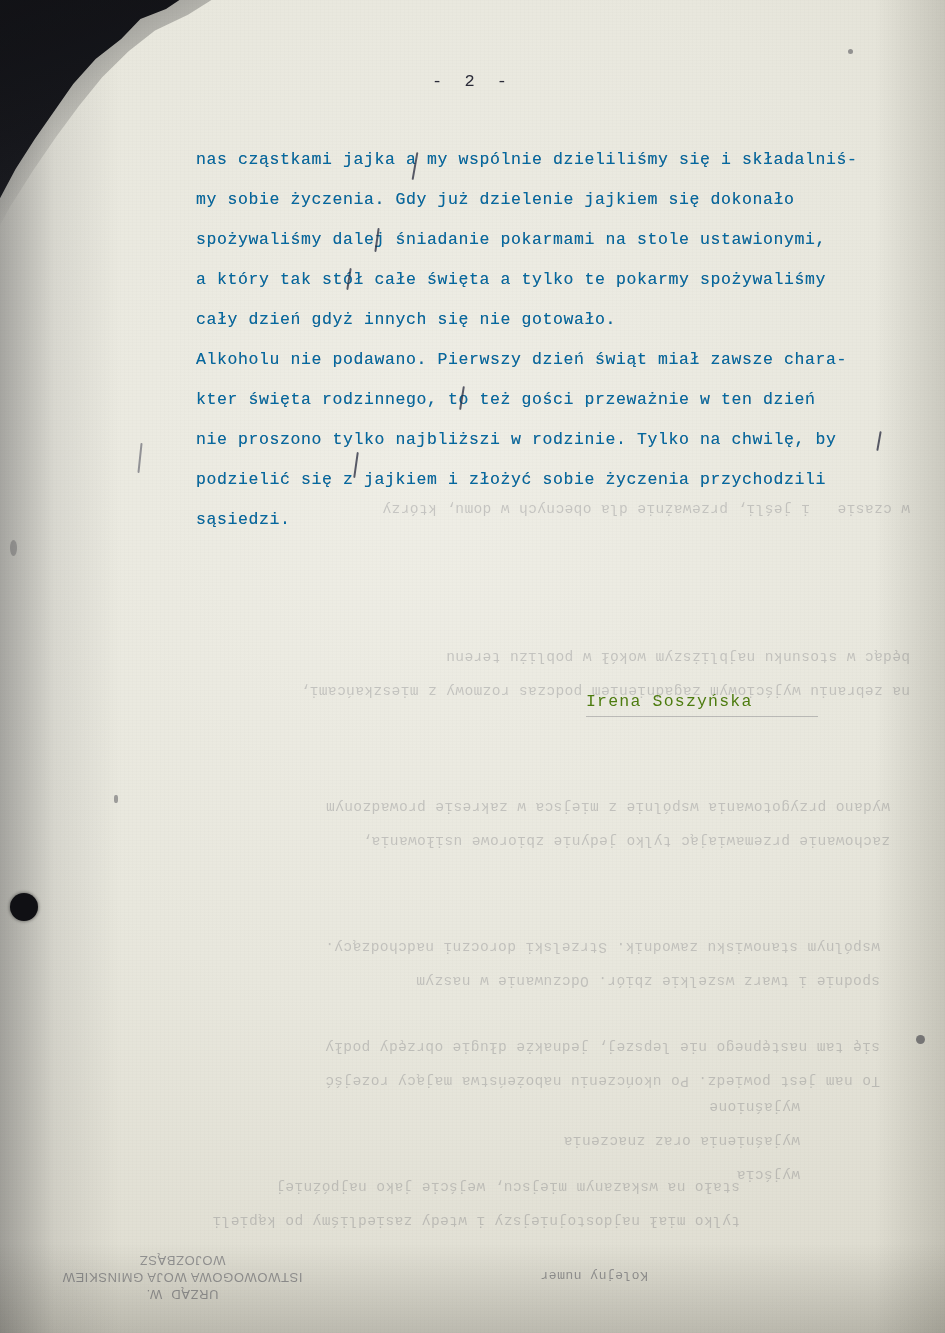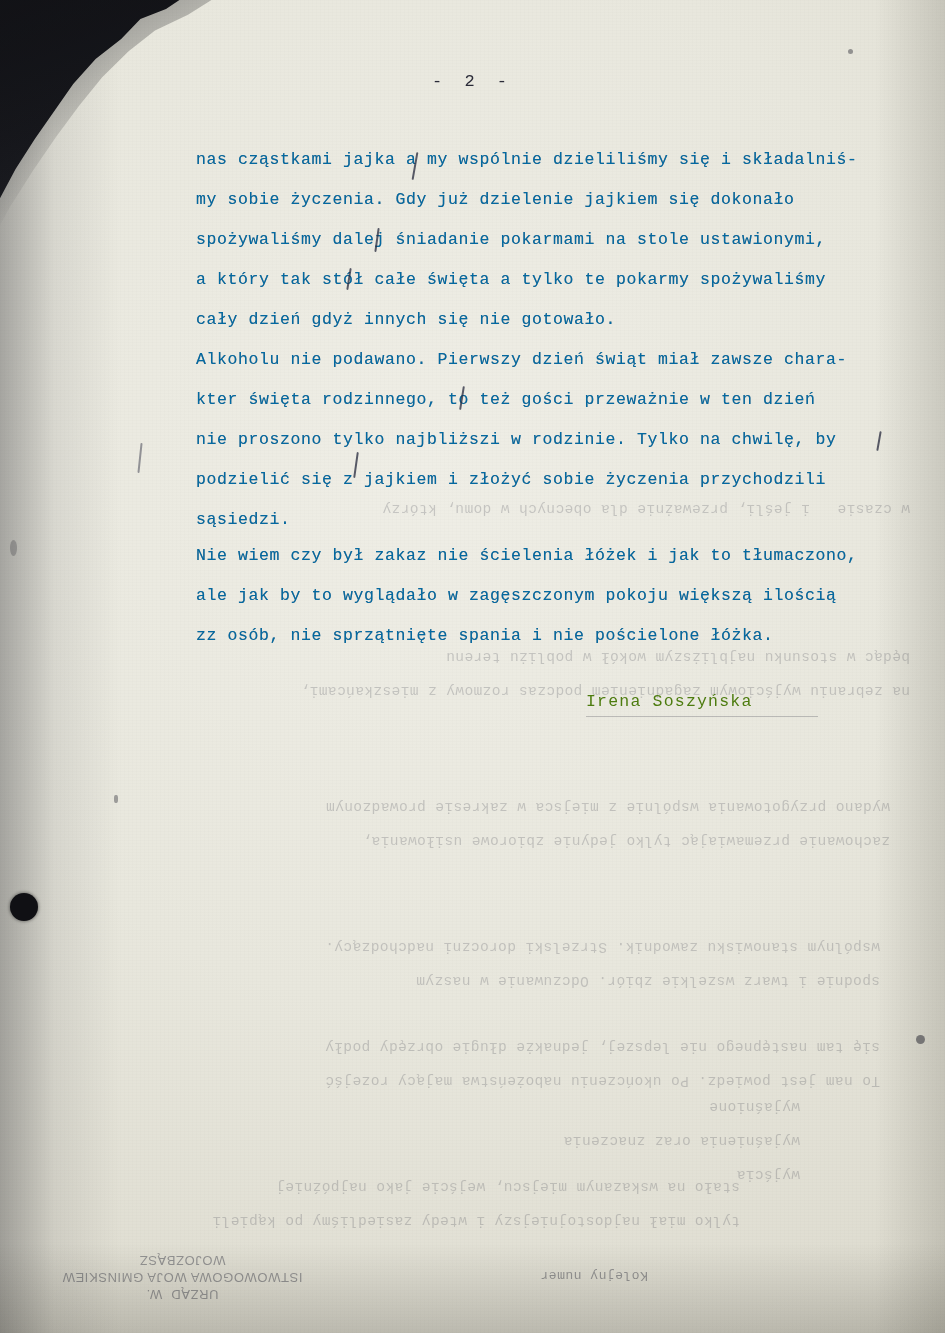--- a/index.html
+++ b/index.html
@@ -241,23 +241,20 @@
   <div class="typed para1">nas cząstkami jajka a my wspólnie dzieliliśmy się i składalniś-
 my sobie życzenia. Gdy już dzielenie jajkiem się dokonało
 spożywaliśmy dalej śniadanie pokarmami na stole ustawionymi,
 a który tak stół całe święta a tylko te pokarmy spożywaliśmy
 cały dzień gdyż innych się nie gotowało.
 Alkoholu nie podawano. Pierwszy dzień świąt miał zawsze chara-
 kter święta rodzinnego, to też gości przeważnie w ten dzień
 nie proszono tylko najbliższi w rodzinie. Tylko na chwilę, by
 podzielić się z jajkiem i złożyć sobie życzenia przychodzili
 sąsiedzi.</div>
-  <div class="typed para2">Nie wiem czy był zakaz nie ścielenia łóżek i jak to tłumaczono,
-ale jak by to wyglądało w zagęszczonym pokoju większą ilością
-zz osób, nie sprzątnięte spania i nie pościelone łóżka.</div>
 
   <div class="signature">Irena Soszyńska</div>
   <div class="sig-underline"></div>
 
   <div class="pen pen-1"></div>
   <div class="pen pen-2"></div>
   <div class="pen pen-3"></div>
   <div class="pen pen-4"></div>
   <div class="pen pen-5"></div>
   <div class="pen pen-6"></div>

